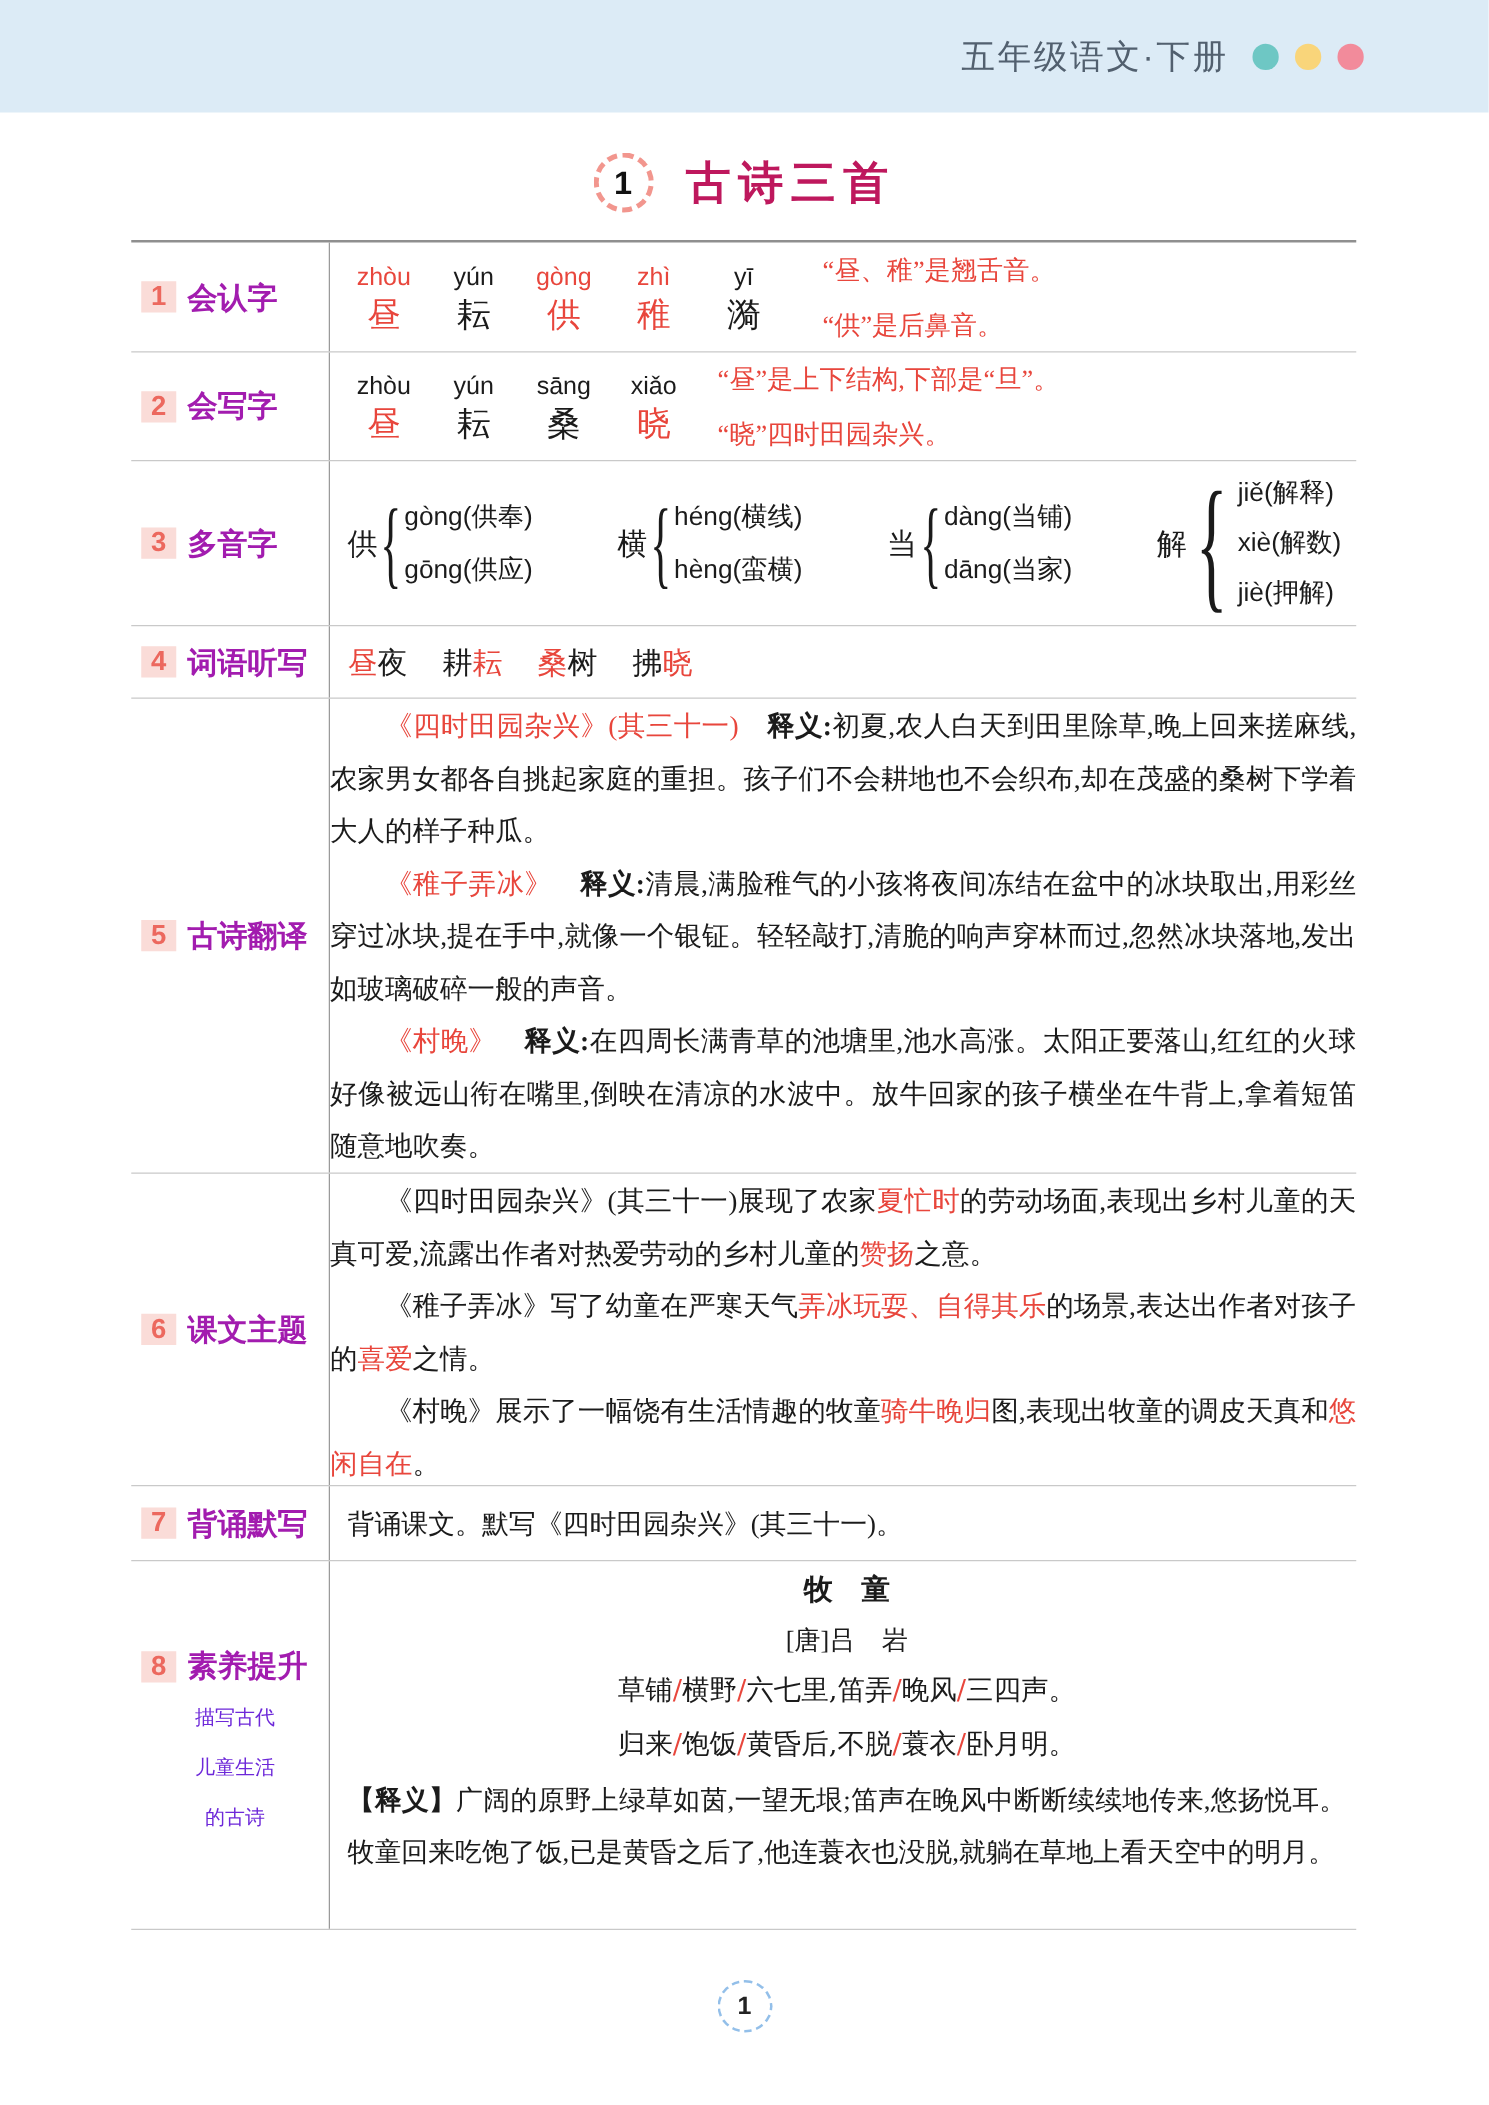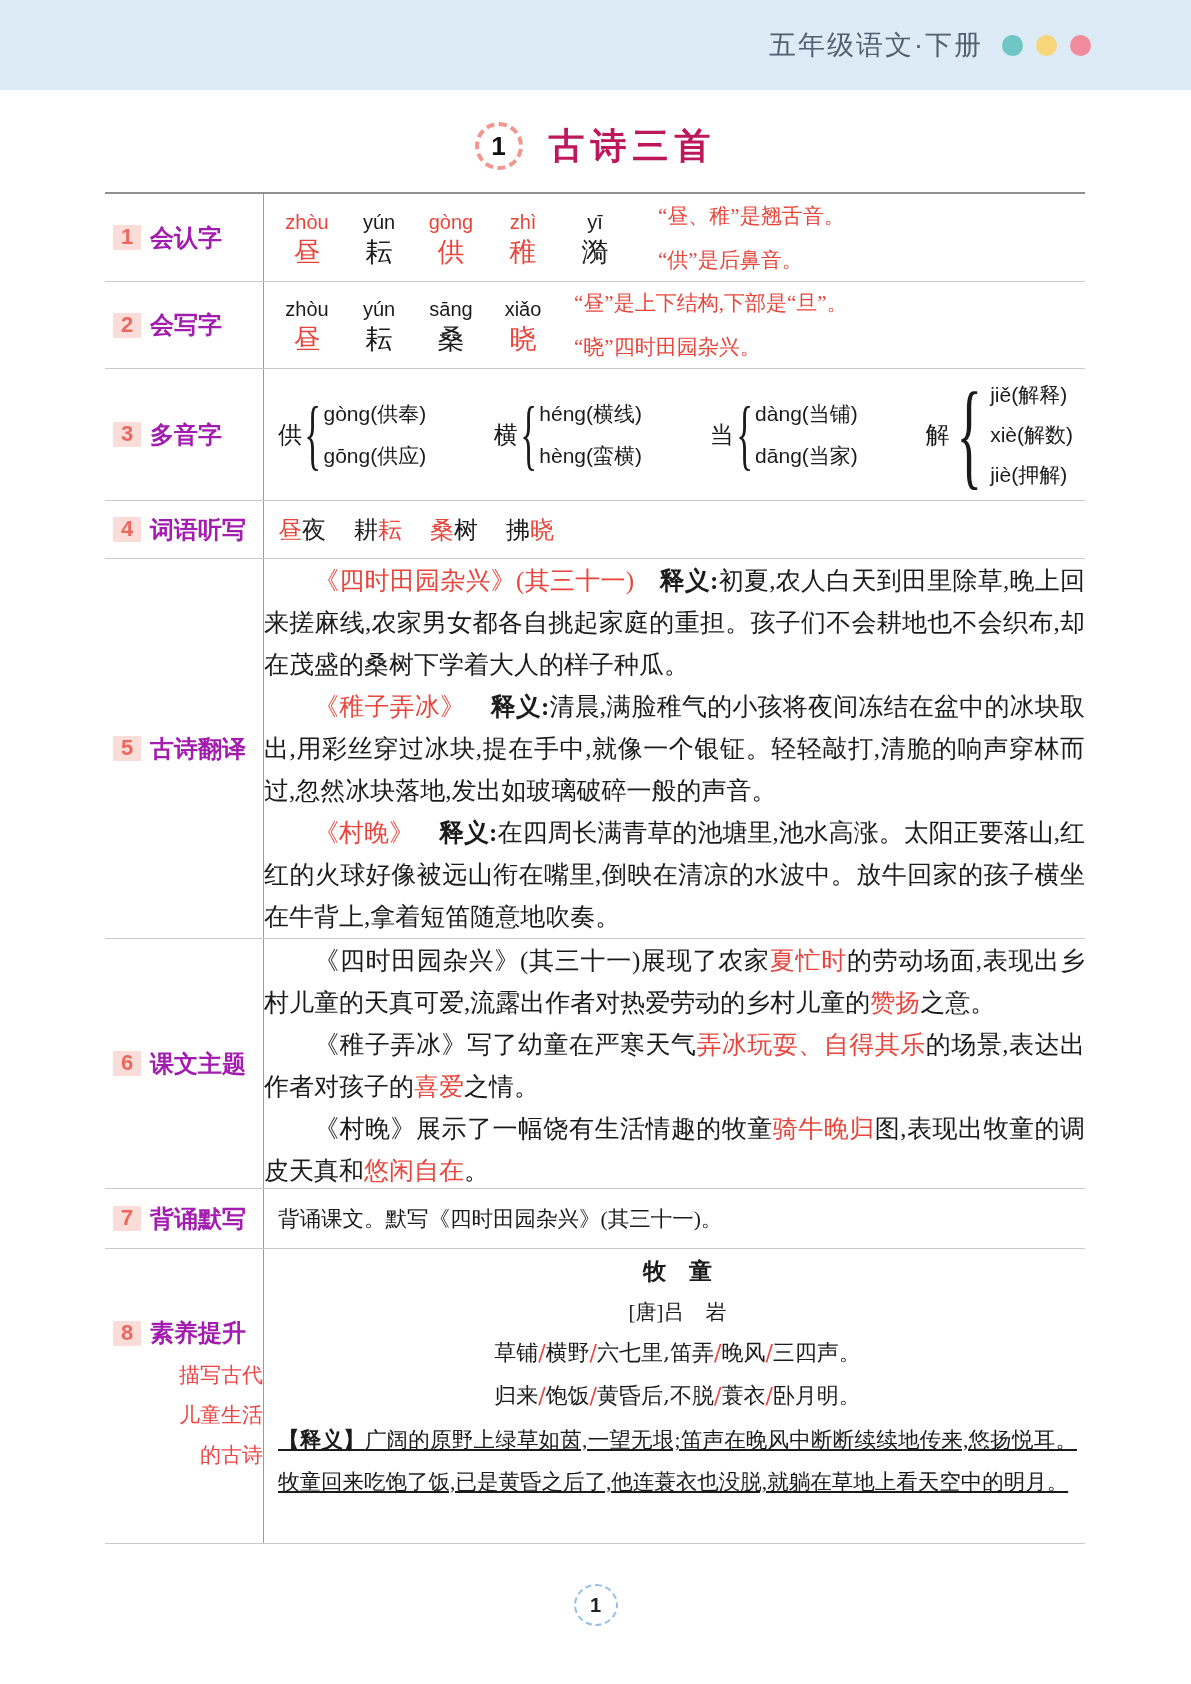--- a/index.html
+++ b/index.html
@@ -52,21 +52,21 @@
     align-items:flex-start;justify-content:center;padding-left:8px;box-sizing:border-box;
   }
   .labelline{display:flex;align-items:center;}
   .badge{
     display:inline-block;min-width:24px;padding:0 2px;height:25px;background:var(--badge-bg);
     color:var(--badge-fg);font:bold 22px "Liberation Sans","DejaVu Sans",sans-serif;
     text-align:center;line-height:24px;margin-right:9px;
   }
   .labeltext{font:bold 24px "Liberation Sans","DejaVu Sans",sans-serif;color:#a21caf;}
   .sublabel{
-    width:100%;text-align:right;font-size:21px;line-height:40px;color:#ef4444;margin-top:6px;
+    width:100%;text-align:center;font-size:16px;line-height:40px;color:#6d28d9;margin-top:6px;
   }
   .cell-content{
     flex:1;border-left:1px solid var(--border-mid);
     padding:0 8px 0 14px;box-sizing:border-box;
   }
   .red{color:var(--red);}
   .bold{font-weight:bold;}
   
   .charrow{display:flex;align-items:center;}
   .charitems{display:flex;gap:14px;padding-top:2px;}
@@ -83,28 +83,28 @@
     font-family:"Liberation Serif",serif;display:inline-block;
     font-size:78px;font-weight:400;transform:scaleX(.45);margin:0 -8px;line-height:0;
   }
   .brace.tall{font-size:118px;}
   .readings div{font:21px "Liberation Sans","DejaVu Sans",sans-serif;line-height:42px;}
   .pgroup.three .readings div{line-height:40px;}
   
   .words{display:flex;align-items:center;gap:28px;height:100%;font-size:24px;}
   
   .paras{padding:1px 0;}
-  .para{font-size:25px;line-height:42px;text-align:justify;text-indent:2em;}
+  .para{font-size:22px;line-height:42px;text-align:justify;text-indent:2em;}
   
   .single{display:flex;align-items:center;height:100%;font-size:21.5px;}
   
   .poemtitle{text-align:center;font-weight:bold;font-size:23px;line-height:42px;margin-top:2px;}
   .poemauthor{text-align:center;font-size:21px;line-height:38px;}
   .poemline{text-align:center;font-size:22px;line-height:43px;font-family:"DejaVu Serif",serif;}
-  .shiyi{font-size:21.5px;line-height:42px;text-align:justify;margin-top:2px;text-decoration:underline;}
+  .shiyi{font-size:21.5px;line-height:42px;text-align:justify;margin-top:2px;}
   
   .footer{margin-top:40px;display:flex;justify-content:center;}
   .pagecircle{
     width:40px;height:38px;border:2px dashed var(--page-circle);border-radius:50%;
     display:flex;align-items:center;justify-content:center;
     font:bold 20px "Liberation Sans","DejaVu Sans",sans-serif;color:#222;
   }
 </style>
 </head>
 <body>

